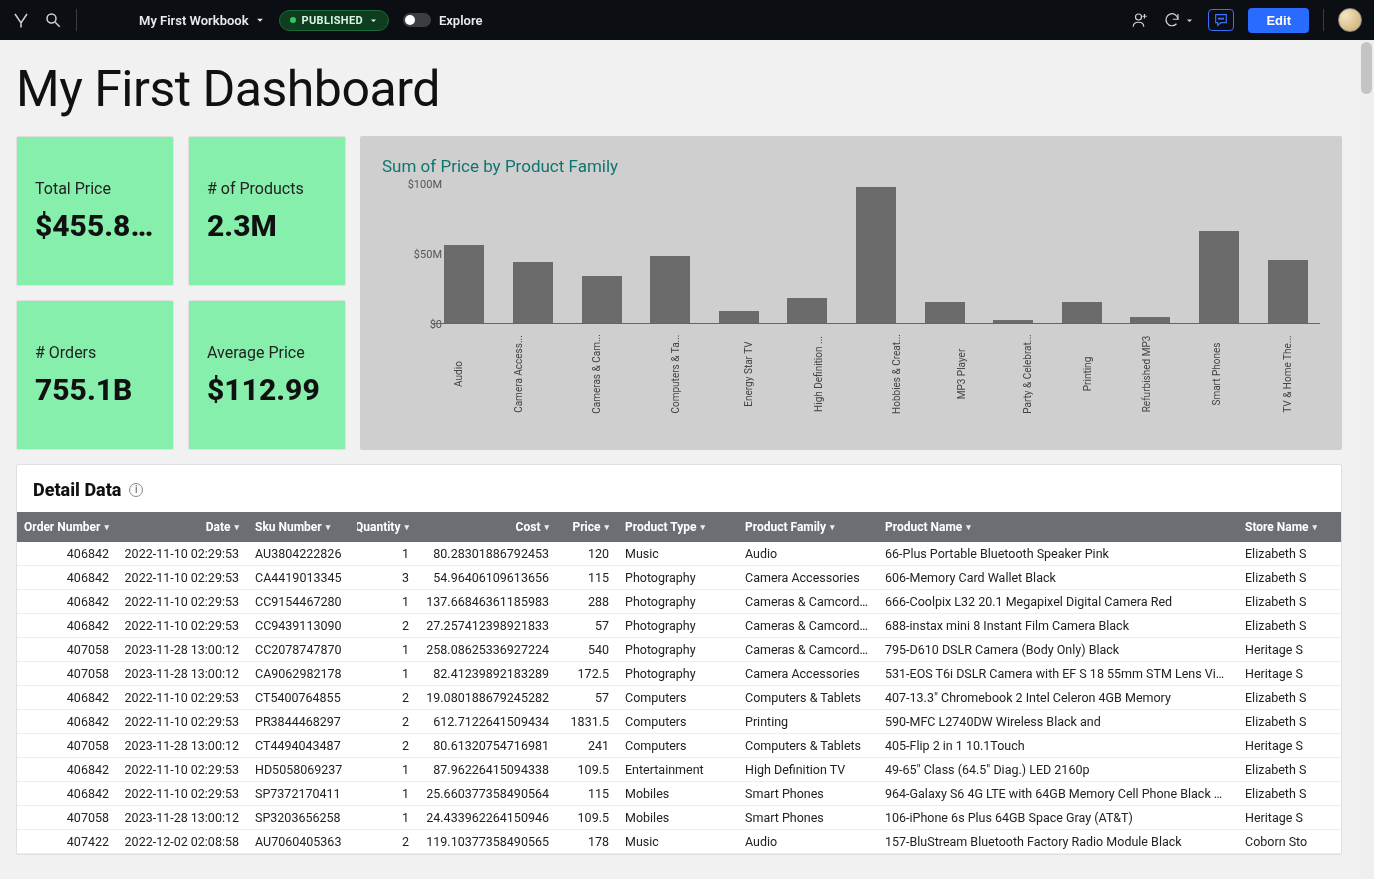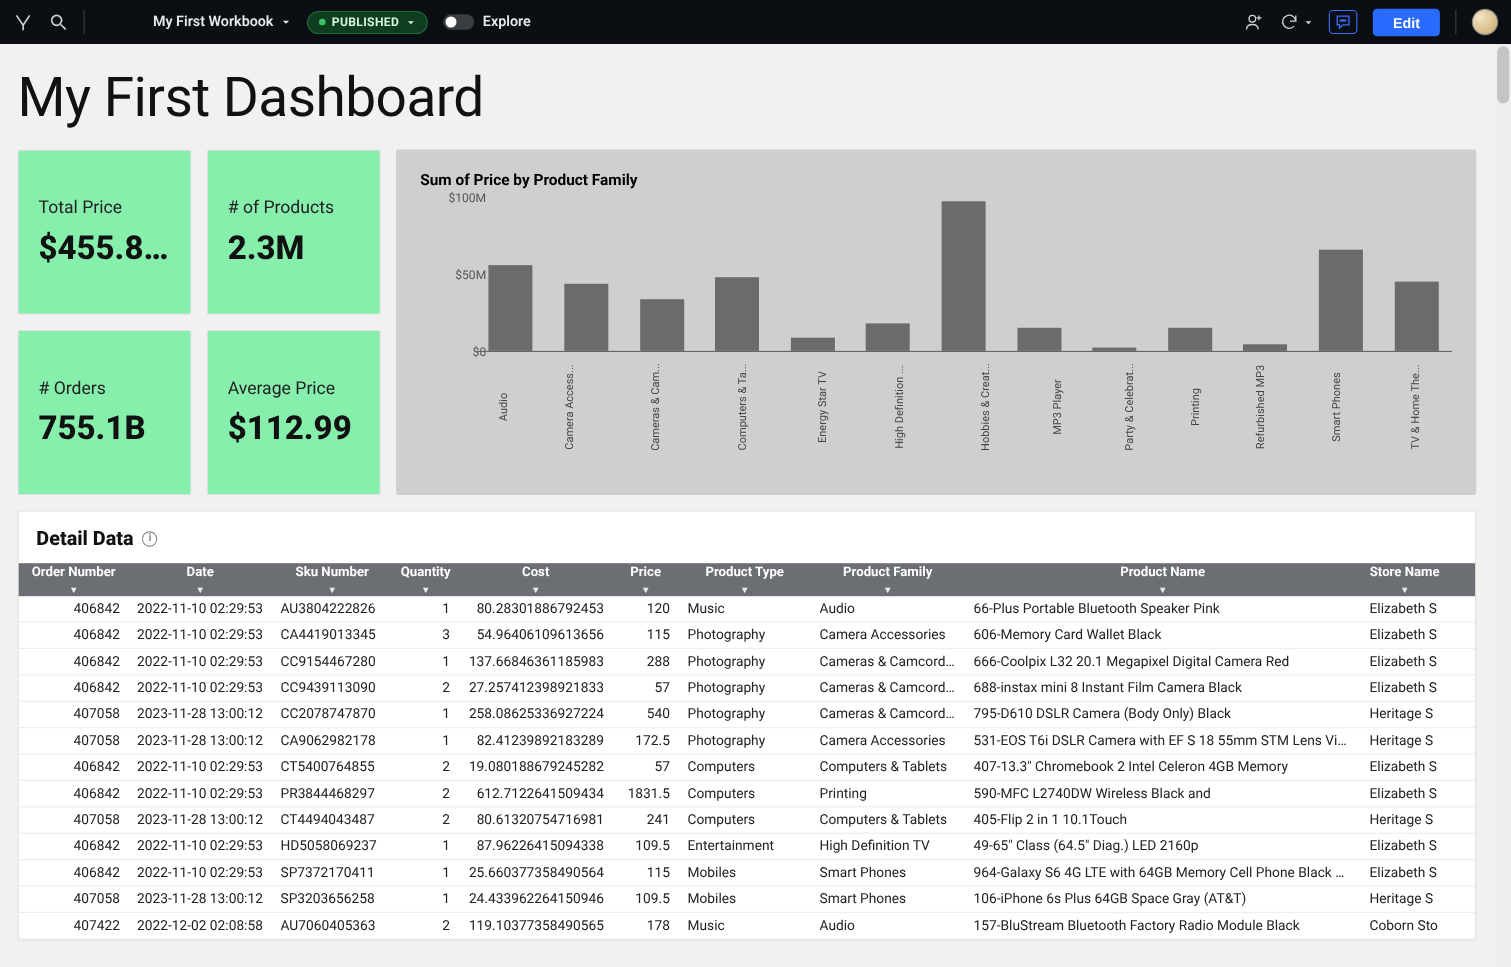--- a/index.html
+++ b/index.html
@@ -20,40 +20,40 @@
   .edit-btn { background:#2a6bff; color:#fff; border:none; padding:5px 18px; border-radius:4px; font-weight:700; font-size:13px; cursor:pointer; }
   .avatar { width:24px; height:24px; border-radius:50%; background: radial-gradient(circle at 30% 30%, #f4e5c2, #c9a86a); border:1px solid #888; }
   .canvas { position:relative; width:1358px; height:839px; padding: 20px 16px 0 16px; overflow:hidden; }
   .dash-title { font-size:50px; font-weight:400; letter-spacing:-.01em; margin-bottom: 18px; }
   .row1 { display:flex; gap:14px; }
   .kpi-col { display:grid; grid-template-columns: 158px 158px; grid-auto-rows: 150px; gap:14px; }
   .kpi { background:#86efac; border:1px solid #e0e0e0; border-radius:2px; padding:22px 18px; display:flex; flex-direction:column; justify-content:center; gap:10px; overflow:hidden;}
   .kpi .lbl { font-size:16px; color:#222; }
   .kpi .val { font-size:30px; font-weight:800; white-space:nowrap; overflow:hidden; text-overflow:ellipsis; }
   .chart-card { flex:1; background:#cfcfcf; border-radius:2px; padding:20px 22px 6px 22px; display:flex; flex-direction:column; }
-  .chart-title { font-size:14px; font-weight:700; color:#000000; margin-bottom:8px; }
+  .chart-title { font-size:17px; font-weight:400; color:#0f766e; margin-bottom:8px; }
   .chart-area { flex:1; position:relative; }
   .y-axis { position:absolute; left:16px; top:0; height:140px; width:50px; font-size:11px; color:#555; }
   .y-axis .tick { position:absolute; right:6px; transform:translateY(-50%); }
   .plot { position:absolute; left:50px; right:0; top:0; height:140px; border-bottom:1px solid #666; display:flex; align-items:flex-end; justify-content:space-around; gap:4px; }
   .bar { width:40px; background:#6b6b6b; }
   .x-labels { position:absolute; left:50px; right:0; top:146px; height:90px; display:flex; }
   .x-labels .xl { flex:1; display:flex; align-items:flex-start; justify-content:center; }
   .x-labels .xl span { transform: rotate(-90deg) translateX(-44px); transform-origin: top center; font-size:10px; color:#444; white-space:nowrap; max-width:80px; overflow:hidden; text-overflow:ellipsis; display:block; }
   .detail-card { margin-top:14px; background:#fff; border:1px solid #e0e0e0; border-radius:2px; padding-top:14px; }
   .detail-hdr { display:flex; align-items:center; gap:8px; padding:0 16px 12px 16px; }
   .detail-hdr h2 { font-size:18px; font-weight:800; }
   .info-ic { width:14px; height:14px; border-radius:50%; border:1.5px solid #888; display:inline-flex; align-items:center; justify-content:center; font-size:10px; color:#888; font-weight:700;}
   .thead { display:flex; background:#6b6e73; color:#fff; font-size:12px; font-weight:700; height:30px; align-items:center; }
   .th, .td { padding:0 8px; overflow:hidden; text-overflow:ellipsis; white-space:nowrap; }
-  .th { display:flex; align-items:center; gap:4px; cursor:pointer;flex-direction:column; }
+  .th { display:flex; align-items:center; gap:4px; cursor:pointer; }
   .th .caret { font-size:9px; opacity:.85; }
   .tbody .tr { display:flex; height:24px; align-items:center; font-size:12.5px; color:#222; border-bottom:1px solid #eceded; }
   .c-order{width:100px; justify-content:flex-end; text-align:right;}
-  .c-date{width:130px; justify-content:flex-start; text-align:right;}
+  .c-date{width:130px; justify-content:flex-end; text-align:right;}
   .c-sku{width:110px;}
   .c-qty{width:60px; justify-content:flex-end; text-align:right;}
   .c-cost{width:140px; justify-content:flex-end; text-align:right;}
   .c-price{width:60px; justify-content:flex-end; text-align:center;}
   .c-ptype{width:120px;}
   .c-pfam{width:140px;}
   .c-pname{width:360px;}
   .c-store{width:80px;}
   .td.c-order,.td.c-date,.td.c-qty,.td.c-cost,.td.c-price{ text-align:right; justify-content:flex-end; display:flex;}
   .scrolly { position:absolute; right:0; top:40px; bottom:0; width:15px; background:#efefef; }

